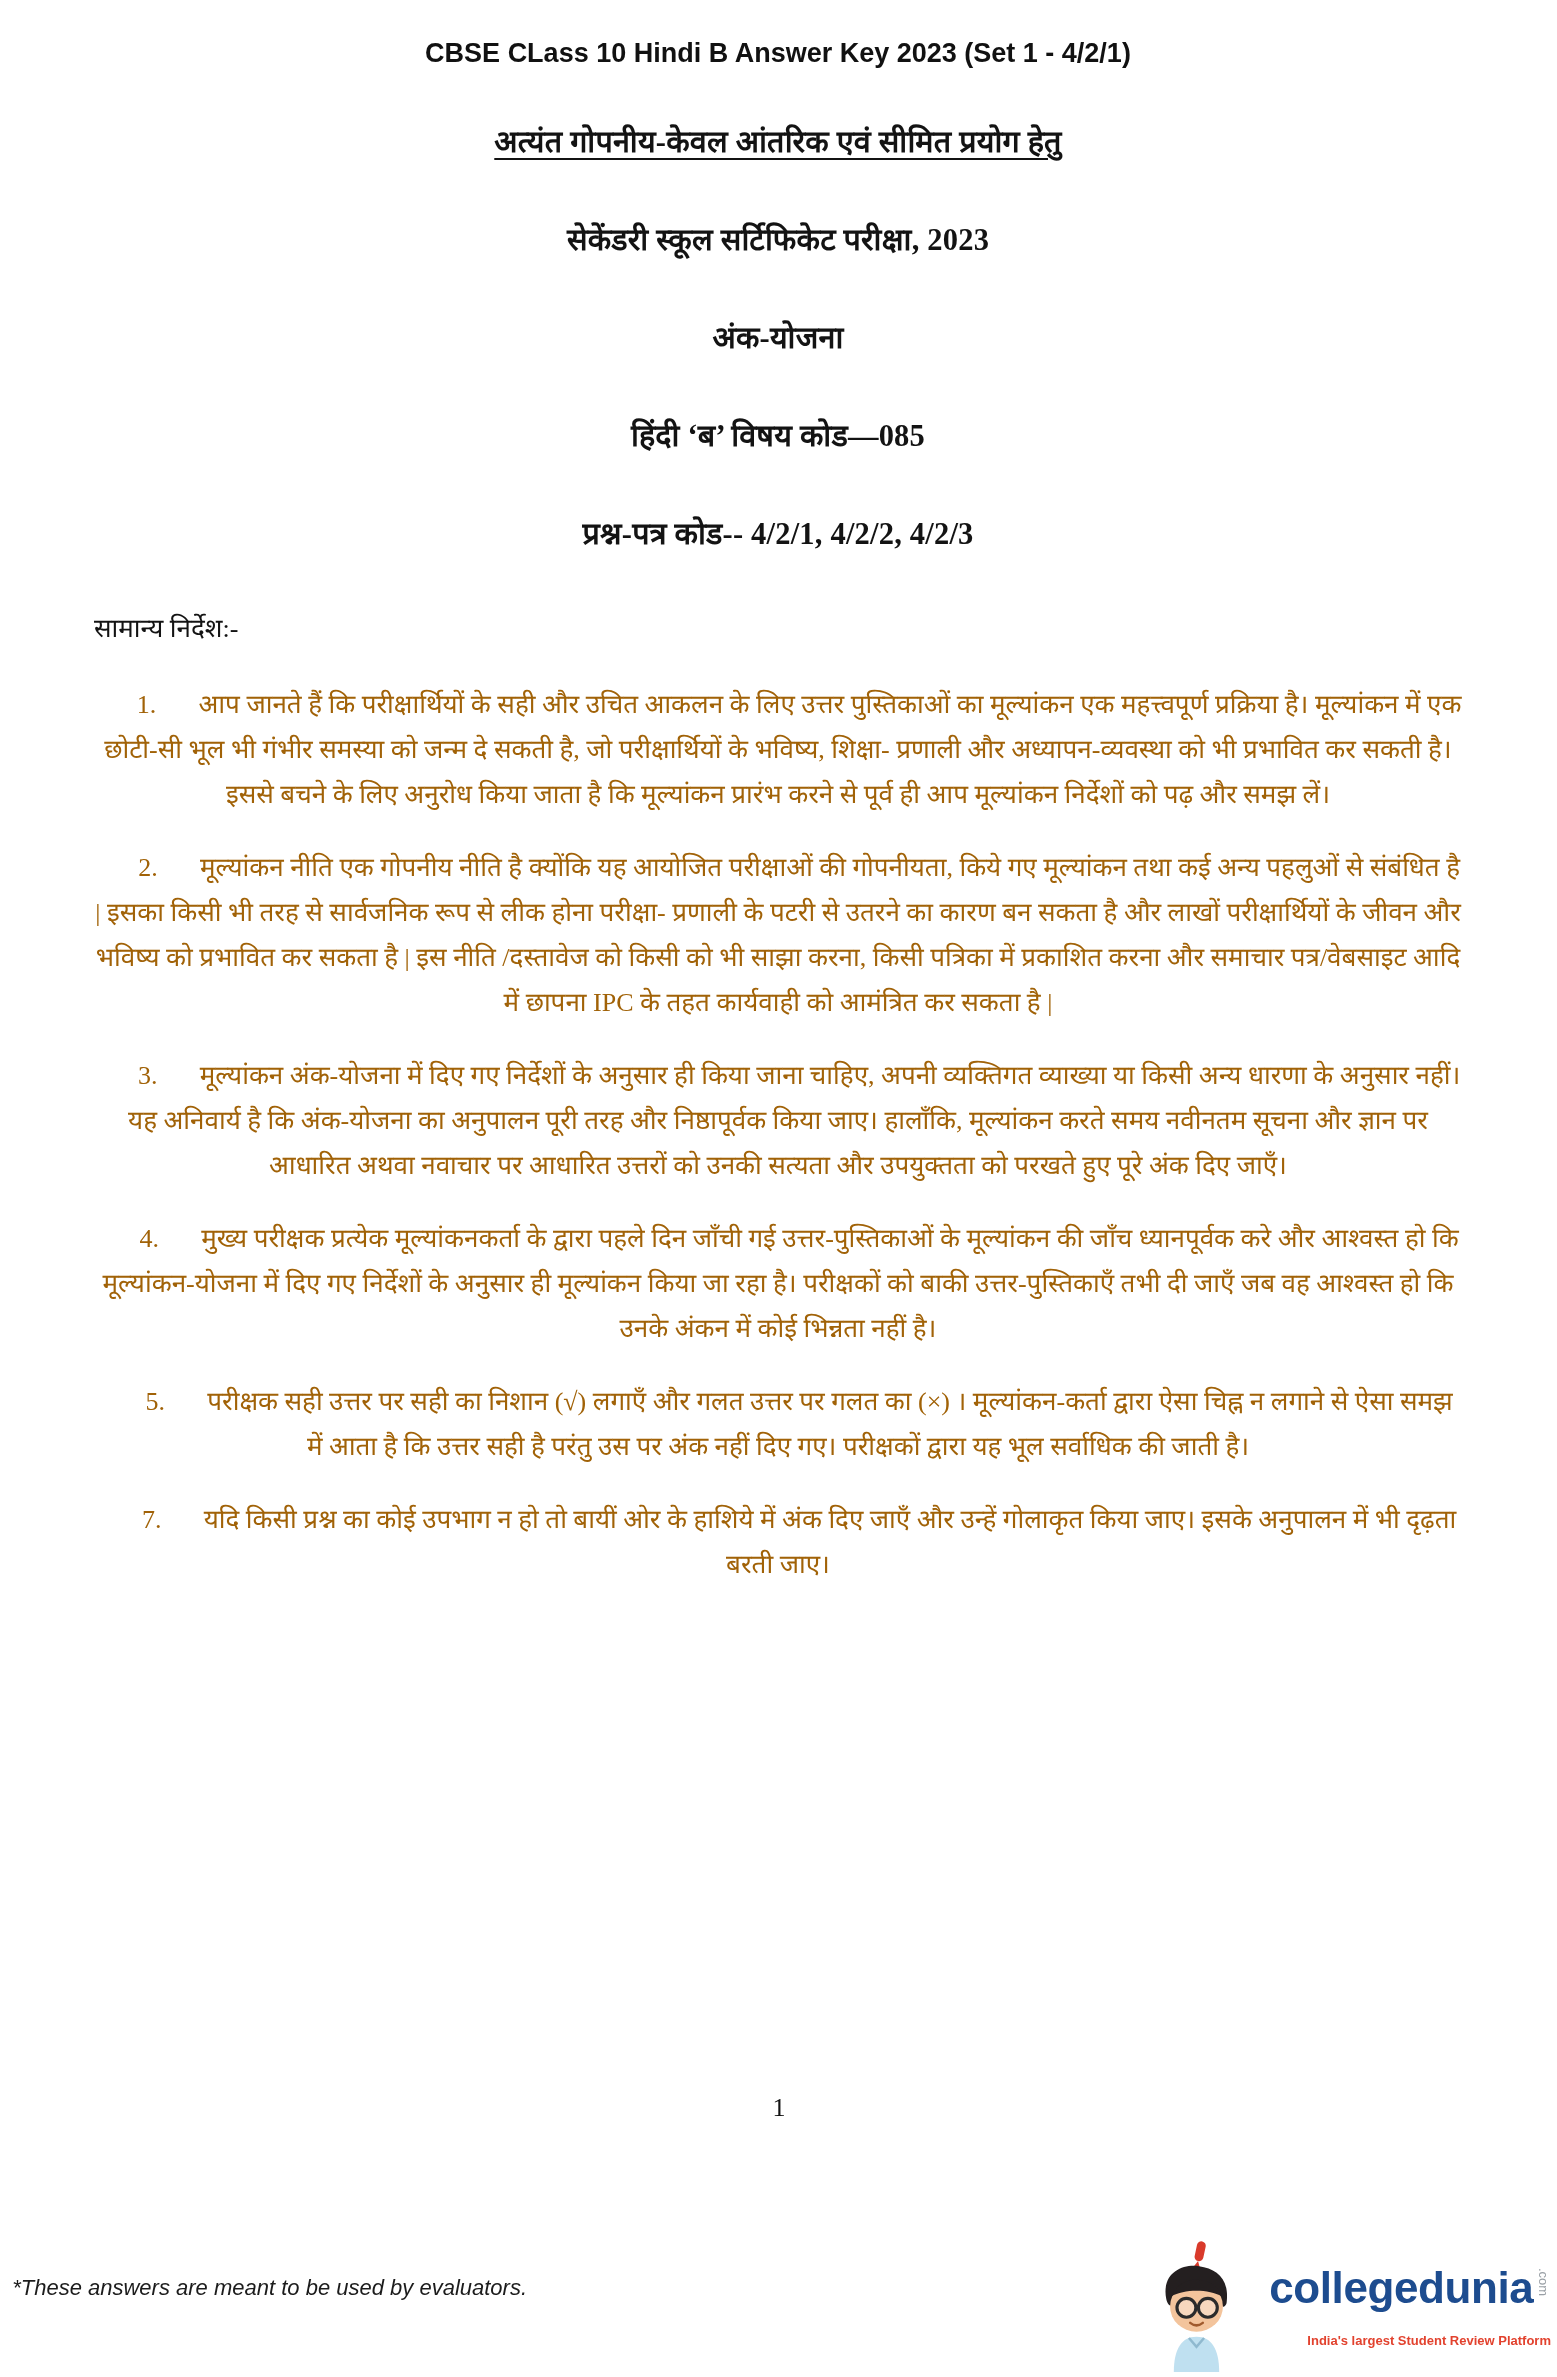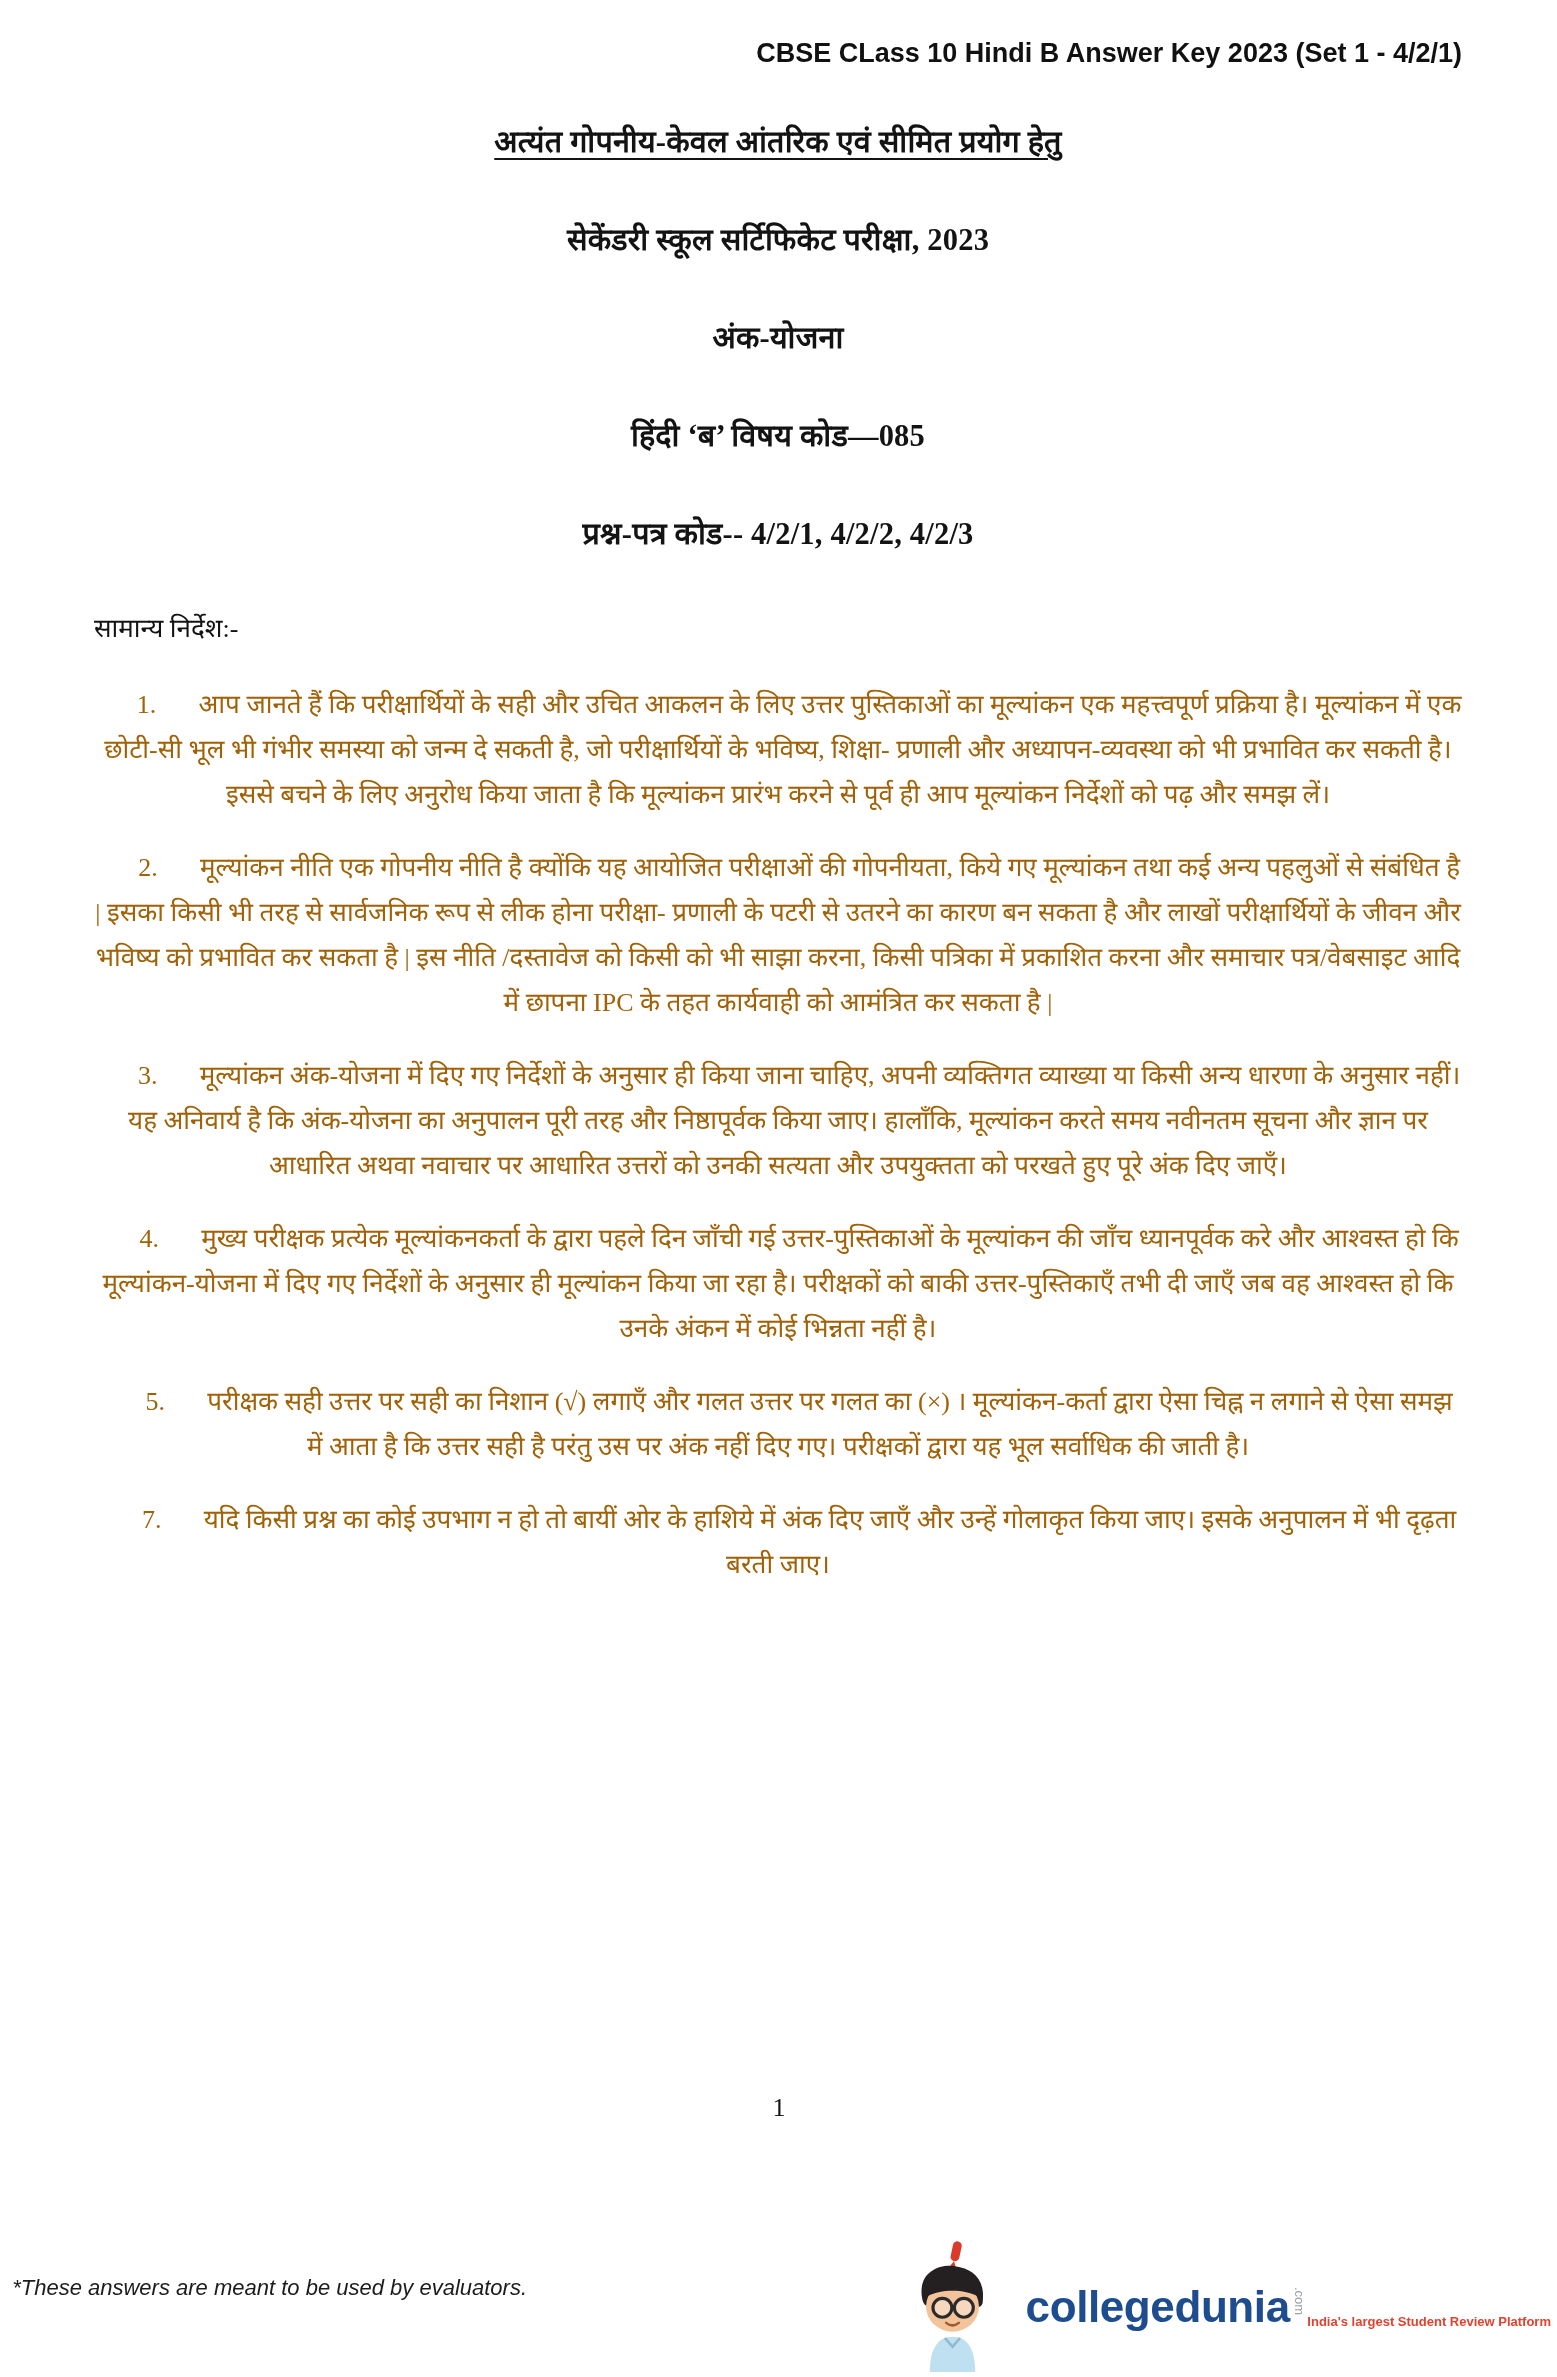--- a/index.html
+++ b/index.html
@@ -12,21 +12,21 @@
     color: #141414;
   }
   .page {
     position: absolute;
     inset: 0;
     background: #ffffff;
     padding: 38px 96px 0 94px;
     overflow: hidden;
   }
   .doc-title {
-    text-align: right;
+    text-align: center;
     font-family: "Liberation Sans", "DejaVu Sans", sans-serif;
     font-weight: 700;
     font-size: 27px;
     color: #111111;
   }
   .headings { margin-top: 50px; }
   .heading {
     text-align: center;
     font-weight: 700;
     font-size: 30.5px;
@@ -76,21 +76,21 @@
   }
   .logo {
     position: absolute;
     right: 7px;
     bottom: 5.2px;
     display: flex;
     align-items: center;
     gap: 8.7px;
   }
   .logo-mascot { width: 129px; height: 131px; flex: 0 0 auto; }
-  .logo-text { display: flex; flex-direction: row; align-items: flex-start; }
+  .logo-text { display: flex; flex-direction: column; align-items: flex-start; }
   .brand-row { display: flex; align-items: flex-start; }
   .brand-name {
     font-family: "Liberation Sans", "DejaVu Sans", sans-serif;
     font-weight: 700;
     font-size: 44px;
     line-height: 45px;
     color: #1d4c8f;
     letter-spacing: -0.4px;
   }
   .brand-tld {

